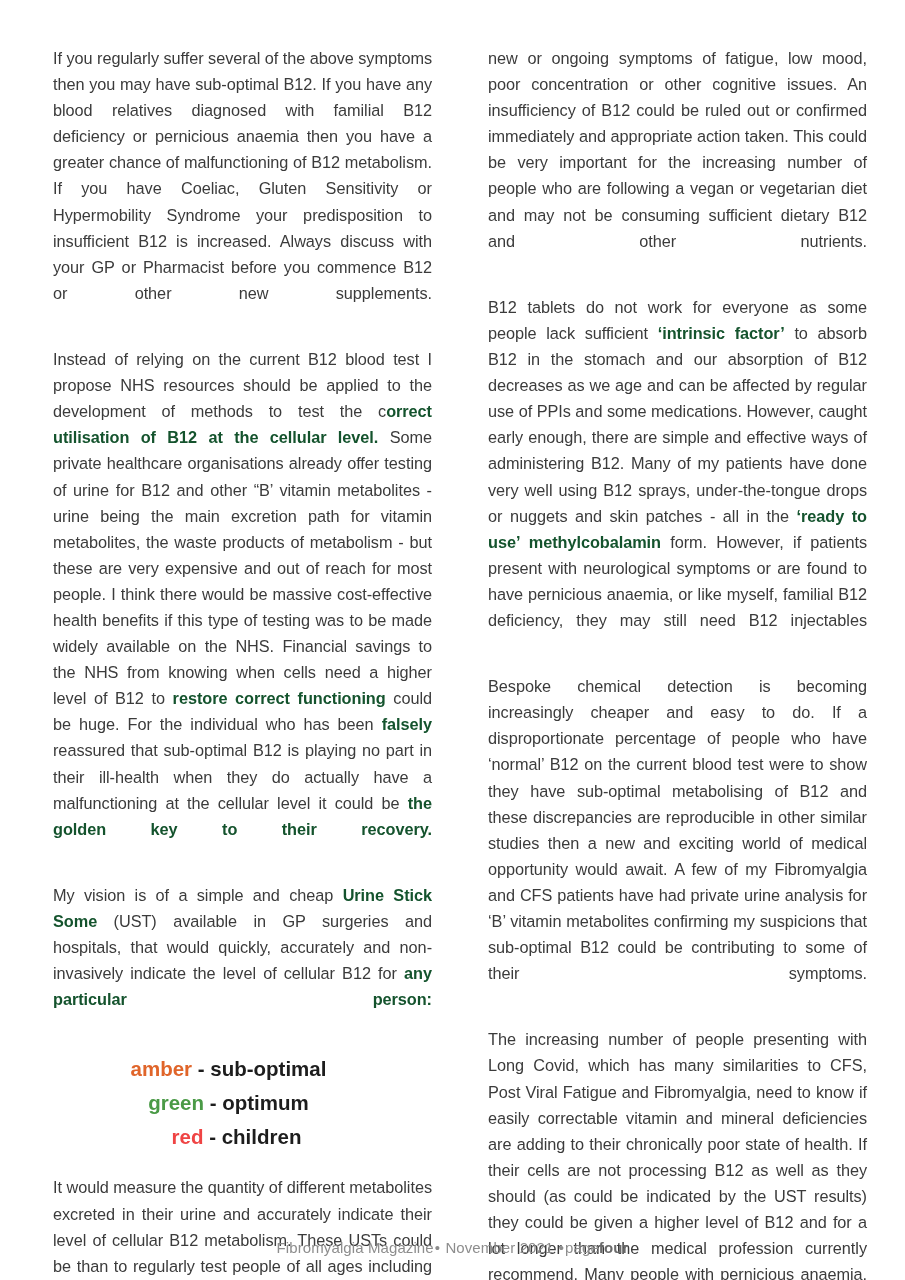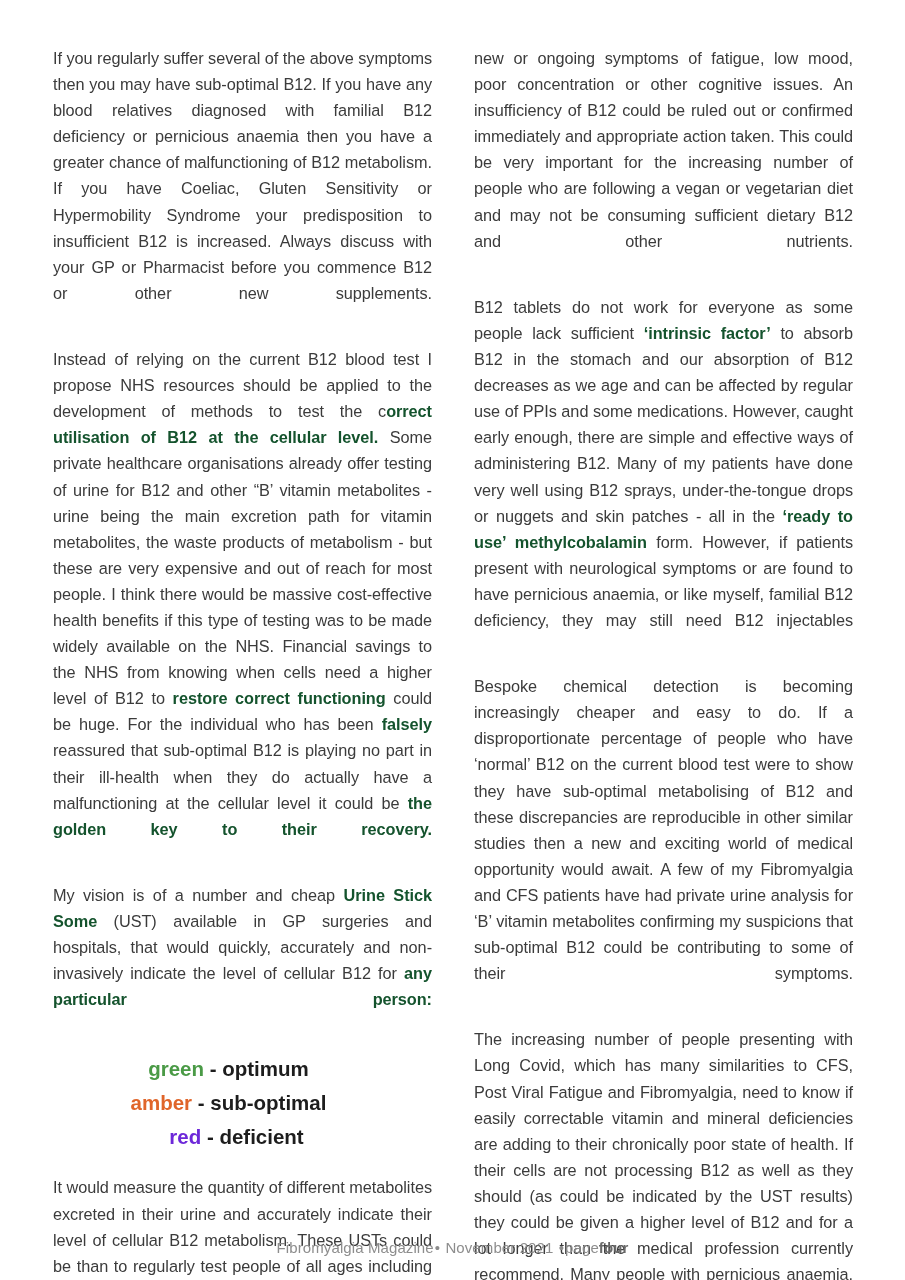--- a/index.html
+++ b/index.html
@@ -24,21 +24,21 @@
     overflow: hidden;
   }
 
   .columns {
     position: absolute;
     top: 45px;
     left: 53px;
     width: 799px;
     height: 1180px;
     display: flex;
-    gap: 42px;
+    gap: 56px;
   }
 
   .column {
     width: 379px;
     flex: 0 0 379px;
   }
 
   p.para {
     margin: 0 0 14px 0;
     font-size: 16.3px;
@@ -101,31 +101,31 @@
 </head>
 <body>
 
 <div class="page">
 
   <div class="columns">
 
     <div class="column">
       <p class="para"><span>If you regularly suffer several of the above symptoms then you may have sub-optimal B12. If you have any blood relatives diagnosed with familial B12 deficiency or pernicious anaemia then you have a greater chance of malfunctioning of B12 metabolism. If you have Coeliac, Gluten Sensitivity or Hypermobility Syndrome your predisposition to insufficient B12 is increased. Always discuss with your GP or Pharmacist before you commence B12 or other new supplements.</span></p>
       <p class="para"><span>Instead of relying on the current B12 blood test I propose NHS resources should be applied to the development of methods to test the c</span><span class="b">orrect utilisation of B12 at the cellular level.</span><span> Some private healthcare organisations already offer testing of urine for B12 and other “B’ vitamin metabolites - urine being the main excretion path for vitamin metabolites, the waste products of metabolism - but these are very expensive and out of reach for most people. I think there would be massive cost-effective health benefits if this type of testing was to be made widely available on the NHS. Financial savings to the NHS from knowing when cells need a higher level of B12 to </span><span class="b">restore correct functioning</span><span> could be huge. For the individual who has been </span><span class="b">falsely</span><span> reassured that sub-optimal B12 is playing no part in their ill-health when they do actually have a malfunctioning at the cellular level it could be </span><span class="b">the golden key to their recovery.</span></p>
-      <p class="para"><span>My vision is of a number and cheap </span><span class="b">Urine Stick Some</span><span> (UST) available in GP surgeries and hospitals, that would quickly, accurately and non-invasively indicate the level of cellular B12 for </span><span class="b">any particular person:</span></p>
+      <p class="para"><span>My vision is of a simple and cheap </span><span class="b">Urine Stick Some</span><span> (UST) available in GP surgeries and hospitals, that would quickly, accurately and non-invasively indicate the level of cellular B12 for </span><span class="b">any particular person:</span></p>
 
       <div class="colour-key">
+        <div class="key-line">
+          <span class="key-word" style="color: rgb(224, 101, 42);">amber</span><span class="key-dash"> - </span><span class="key-desc">sub-optimal</span>
+        </div>
         <div class="key-line">
           <span class="key-word" style="color: rgb(74, 154, 70);">green</span><span class="key-dash"> - </span><span class="key-desc">optimum</span>
         </div>
         <div class="key-line">
-          <span class="key-word" style="color: rgb(224, 101, 42);">amber</span><span class="key-dash"> - </span><span class="key-desc">sub-optimal</span>
-        </div>
-        <div class="key-line">
-          <span class="key-word" style="color: #6d28d9; margin-left: 16px;">red</span><span class="key-dash"> - </span><span class="key-desc">deficient</span>
+          <span class="key-word" style="color: #ef4444; margin-left: 16px;">red</span><span class="key-dash"> - </span><span class="key-desc">children</span>
         </div>
       </div>
 
       <p class="para"><span>It would measure the quantity of different metabolites excreted in their urine and accurately indicate their level of cellular B12 metabolism. These USTs could be than to regularly test people of all ages including new-born babies and children and allow a </span><span class="b">bespoke insufficiency</span></p>
 
     </div>
 
     <div class="column">
       <p class="para"><span>new or ongoing symptoms of fatigue, low mood, poor concentration or other cognitive issues. An insufficiency of B12 could be ruled out or confirmed immediately and appropriate action taken. This could be very important for the increasing number of people who are following a vegan or vegetarian diet and may not be consuming sufficient dietary B12 and other nutrients.</span></p>
       <p class="para"><span>B12 tablets do not work for everyone as some people lack sufficient </span><span class="b">‘intrinsic factor’</span><span> to absorb B12 in the stomach and our absorption of B12 decreases as we age and can be affected by regular use of PPIs and some medications.  However, caught early enough, there are simple and effective ways of administering B12. Many of my patients have done very well using B12 sprays, under-the-tongue drops or nuggets and skin patches - all in the </span><span class="b">‘ready to use’ methylcobalamin</span><span> form. However, if patients present with neurological symptoms or are found to have pernicious anaemia, or like myself, familial B12 deficiency, they may still need B12 injectables</span></p>

